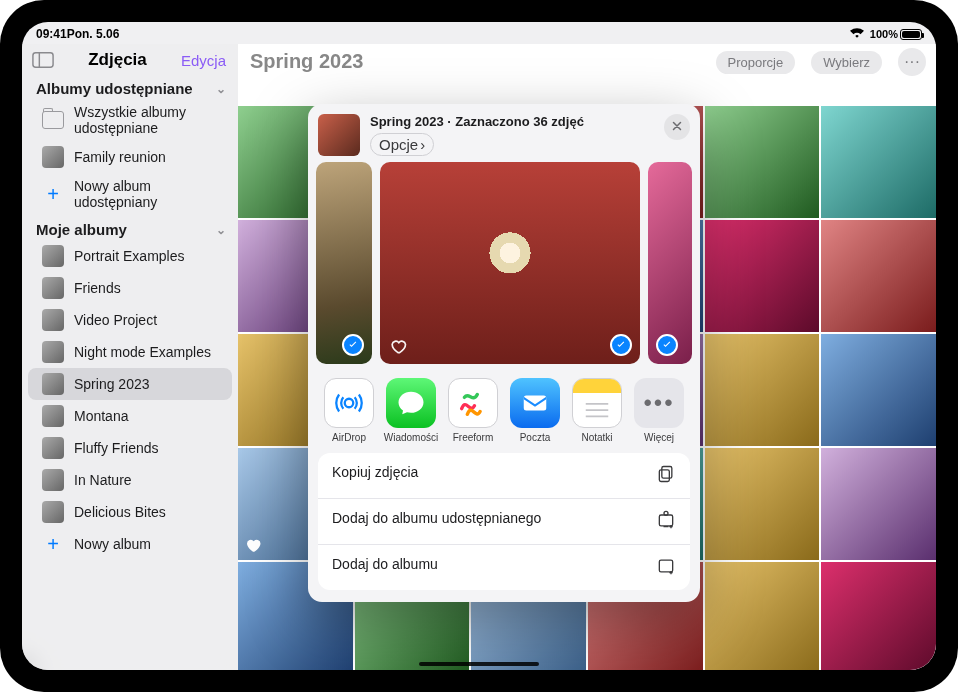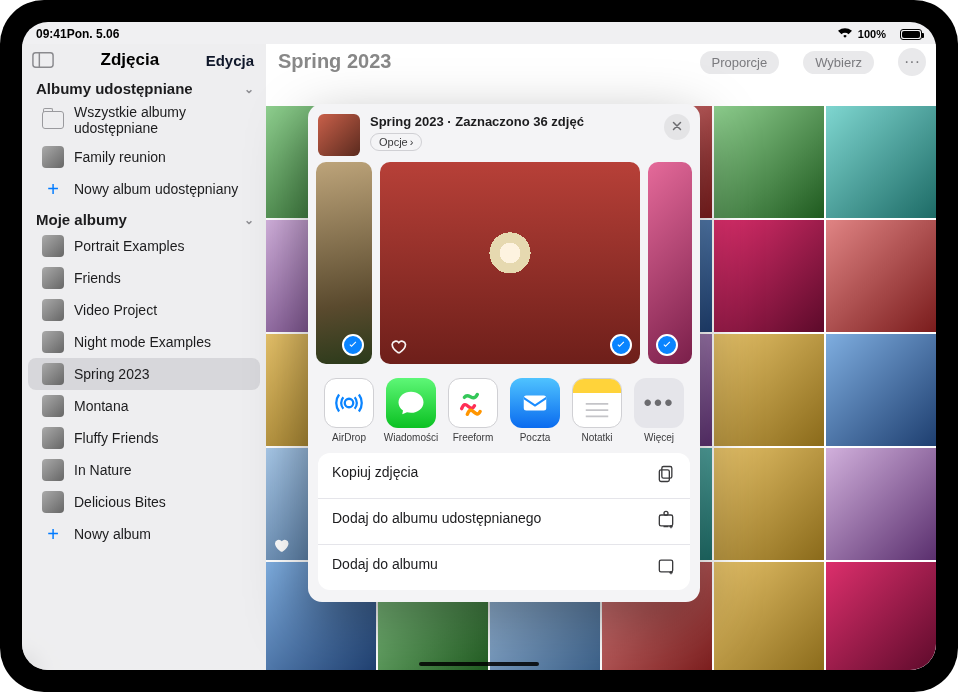--- a/index.html
+++ b/index.html
@@ -8,73 +8,73 @@
     width: 958px; height: 692px; background: #000; border-radius: 44px; position: relative;
     padding: 22px; 
   }
   .screen {
     width: 100%; height: 100%; background: #f0f0f2; border-radius: 26px; overflow: hidden; position: relative;
   }
   
   .status-bar { height: 22px; display:flex; align-items:center; justify-content:space-between; padding: 2px 14px 0 14px; font-size:12px; font-weight:600; color:#000; }
   .status-left { display:flex; align-items:center; }
   .status-right { display:flex; gap:6px; align-items:center; font-size:11px; }
-  .battery { display:inline-flex; align-items:center; gap:14px; }
+  .battery { display:inline-flex; align-items:center; gap:2px; }
   .battery-shell { width:22px; height:11px; border:1px solid #000; border-radius:3px; position:relative; }
   .battery-shell::after { content:""; position:absolute; right:-3px; top:3px; width:2px; height:5px; background:#000; border-radius:0 1px 1px 0;}
   .battery-fill { position:absolute; left:1px; top:1px; bottom:1px; right:1px; background:#000; border-radius:2px;}
   .wifi, .dots3 { font-size:12px; }
   
   .app { display:flex; height: calc(100% - 22px); }
   
   
-  .sidebar { width: 244px; background:#ededefcc; backdrop-filter: blur(10px); display:flex; flex-direction:column; }
+  .sidebar { width: 216px; background:#ededefcc; backdrop-filter: blur(10px); display:flex; flex-direction:column; }
   .sidebar-top { display:flex; align-items:center; padding: 6px 12px 4px 10px; gap: 8px;}
   .sb-toggle { width:22px; height:18px; color:#8a8a8e; }
   .sb-title { flex:1; text-align:center; font-size:17px; font-weight:700; }
-  .sb-edit { font-size:15px; color:#0f172a;font-weight:bold; }
+  .sb-edit { font-size:15px; color:#8b5cf6; }
   
   .section-header { display:flex; align-items:center; justify-content:space-between; padding: 6px 12px 2px 14px; font-size:15px; font-weight:700; color:#1c1c1e;}
   .chev { color:#8e8e93; font-size:12px; }
   
   .item { display:flex; align-items:center; gap:10px; padding:5px 12px 5px 14px; font-size:14px; color:#1c1c1e; border-radius:8px; margin:0 6px;}
   .item.selected { background:#d7d7db; }
   .thumb { width:22px; height:22px; border-radius:4px; background:linear-gradient(135deg,#aaa,#666); flex:0 0 22px;}
   .folder { width:22px; height:18px; border:1.5px solid #9a9a9e; border-radius:3px; background:transparent; flex:0 0 22px; position:relative;}
   .folder::before { content:""; position:absolute; top:-4px; left:0; width:8px; height:3px; border:1.5px solid #9a9a9e; border-bottom:none; border-radius:2px 2px 0 0;}
   .plus { width:22px; height:22px; display:flex; align-items:center; justify-content:center; color:#007aff; font-size:20px; font-weight:400; flex:0 0 22px;}
 
   
   .main { flex:1; position:relative; background:#fff; overflow:hidden;}
   .main-header { display:flex; align-items:center; padding:6px 12px; gap:8px; }
   .main-title { font-size:20px; font-weight:800; color:#888; } 
   .pill { background:#e9e9eb; color:#7a7a7e; font-size:13px; padding:4px 12px; border-radius:14px; }
   .circle-btn { width:28px; height:28px; border-radius:14px; background:#e9e9eb; display:flex; align-items:center; justify-content:center; color:#7a7a7e;}
-  .main-tools { position:absolute; right:10px; top:4px; display:flex; gap:24px; align-items:center;}
+  .main-tools { position:absolute; right:10px; top:4px; display:flex; gap:16px; align-items:center;}
   
   .grid { position:absolute; top:62px; left:0; right:0; bottom:0; display:grid; grid-template-columns: repeat(6, 1fr); grid-auto-rows: 112px; gap:2px; }
   .cell { background:linear-gradient(135deg,#c9a074,#6e4a3a); position:relative; }
   .cell.c1{background:linear-gradient(135deg,#7faee0,#1e3f70);}
   .cell.c2{background:linear-gradient(135deg,#e08484,#7a1c1c);}
   .cell.c3{background:linear-gradient(135deg,#8fcf8f,#1f5a1f);}
   .cell.c4{background:linear-gradient(135deg,#d1b0dc,#5a2f6e);}
   .cell.c5{background:linear-gradient(135deg,#e6c26a,#8a6a1a);}
   .cell.c6{background:linear-gradient(135deg,#7fd6d0,#1d6b66);}
   .cell.c7{background:linear-gradient(135deg,#dc2f6c,#5c0a2a);}
   .cell.c8{background:linear-gradient(135deg,#a8c8e8,#3a5f88);}
   .heart { position:absolute; left:6px; bottom:6px; width:18px; height:18px; color:#fff;}
   
   
   .sheet { position:absolute; left:286px; top:82px; width:392px; background:#f4f4f6; border-radius:14px; box-shadow:0 20px 60px rgba(0,0,0,.35); overflow:hidden; display:flex; flex-direction:column;}
   .sheet-head { display:flex; padding:10px 10px 6px 10px; gap:10px; align-items:flex-start;}
   .sheet-thumb { width:42px; height:42px; border-radius:6px; background:linear-gradient(135deg,#c9604a,#5a2a1e); flex:0 0 42px;}
   .sheet-meta { flex:1; }
   .sheet-title { font-size:13px; font-weight:700; color:#1c1c1e;}
   .sheet-sub { font-size:11px; color:#8e8e93; display:flex; align-items:center; gap:3px;}
-  .opt-btn { margin-top:4px; display:inline-flex; align-items:center; gap:2px; font-size:11px; color:#3a3a3c; border:1px solid #d0d0d4; border-radius:12px; padding:2px 8px;}
+  .opt-btn { margin-top:4px; display:inline-flex; align-items:center; gap:2px; font-size:15px; color:#3a3a3c; border:1px solid #d0d0d4; border-radius:12px; padding:2px 8px;}
   .close { width:26px; height:26px; border-radius:13px; background:#e4e4e6; display:flex; align-items:center; justify-content:center; color:#6b6b6f;}
   
   .preview-row { display:flex; gap:8px; padding:0 8px 10px 8px; height:212px; }
   .pv { position:relative; border-radius:10px; overflow:hidden; }
   .pv1 { width:56px; background:linear-gradient(170deg,#bda47a 0%,#5a4a2e 70%, #2a3a1a 100%);}
   .pv2 { flex:1; background:radial-gradient(circle at 50% 45%, #fdf3e0 0 6%, #e6d9b0 6% 12%, transparent 12%), linear-gradient(#b74038,#6e1f1a);}
   .pv3 { width:44px; background:linear-gradient(135deg,#e56a9a,#7a1f4a);}
   .check { position:absolute; right:8px; bottom:8px; width:22px; height:22px; border-radius:11px; background:#0a84ff; border:2px solid #fff; display:flex; align-items:center; justify-content:center;}
   .check svg { width:12px; height:12px; }
   .pv .heart-o { position:absolute; left:8px; bottom:8px; width:20px; height:20px; color:#fff; opacity:.95;}

